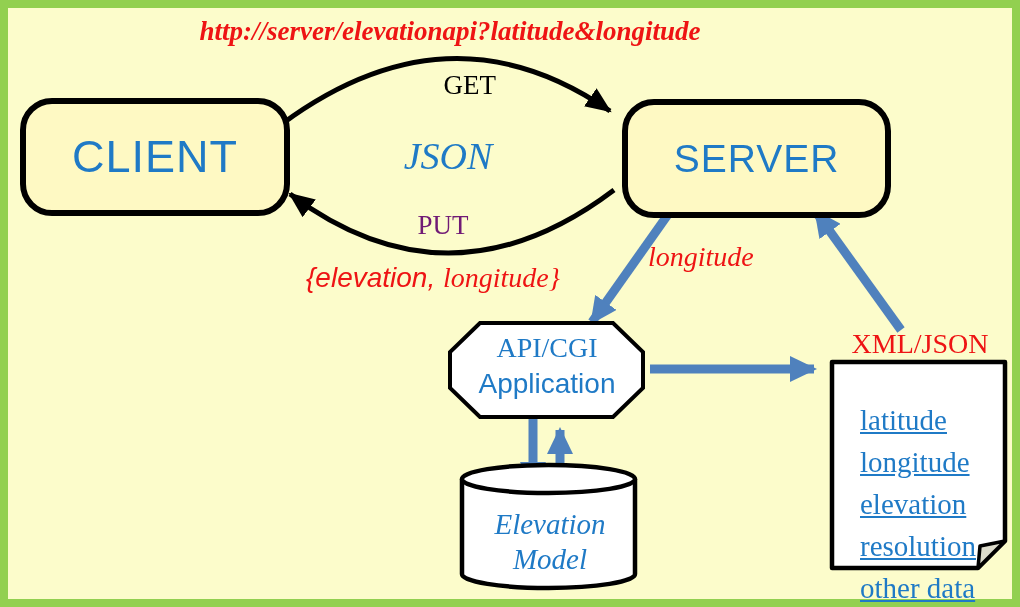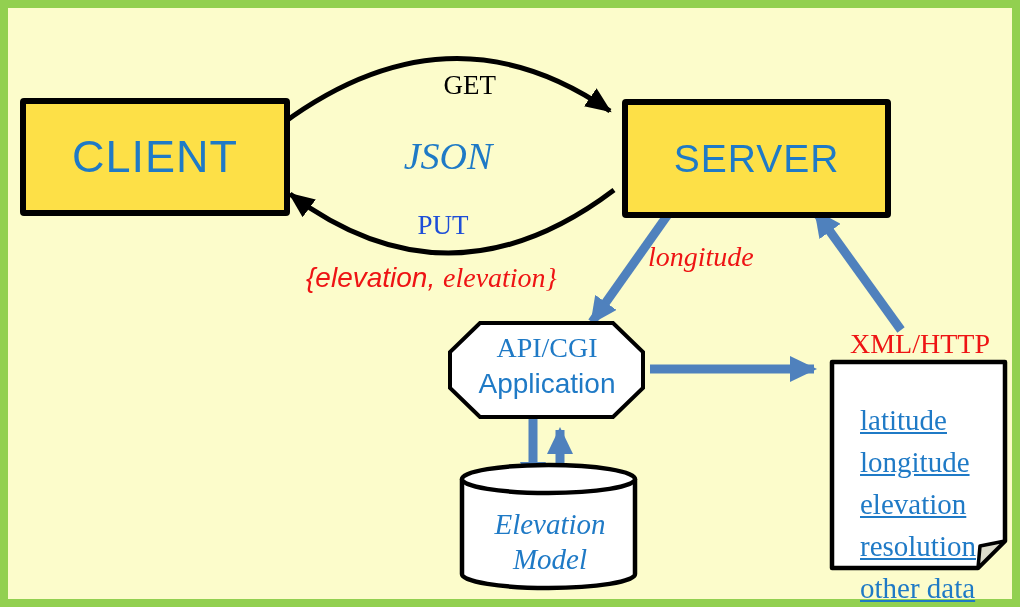--- a/index.html
+++ b/index.html
@@ -18,27 +18,27 @@
   .lbl{position:absolute;white-space:nowrap;}
   .serif{font-family:"Liberation Serif", serif;}
   .sans{font-family:"Liberation Sans", sans-serif;}
   .red{color:#ee1414;}
   .blue{color:#1f7ac6;}
   .ital{font-style:italic;}
 
   .url-label{left:170px;top:16px;width:560px;font-size:27px;font-weight:600;text-align:center;}
   .get-label{left:398px;top:70px;width:98px;font-size:27px;color:#000;text-align:right;}
   .http-label{left:392px;top:134px;width:112px;font-size:38px;text-align:center;}
-  .put-label{left:394px;top:210px;width:98px;font-size:27px;color:#1d4ed8;text-align:center;}
+  .put-label{left:394px;top:210px;width:98px;font-size:27px;color:#701a75;text-align:center;}
   .resp-label{left:306px;top:262px;font-size:28px;}
   .params-label{left:648px;top:238px;font-size:28px;line-height:38px;}
   .xmljson-label{left:842px;top:328px;width:156px;font-size:28px;text-align:center;}
 
   .node{
-    position:absolute;background:#fde047;border:6px solid #000;border-radius:4px;
+    position:absolute;background:#fef9c3;border:6px solid #000;border-radius:32px;
     display:flex;align-items:center;justify-content:center;
   }
   .client-node{left:20px;top:98px;width:258px;height:106px;}
   .client-node span{font-size:45px;letter-spacing:1px;color:#1f7ac6;}
   .server-node{left:622px;top:99px;width:257px;height:107px;}
   .server-node span{font-size:39px;letter-spacing:1px;color:#1f7ac6;}
 
   .api-text{left:451px;top:330px;width:192px;line-height:36px;font-size:28px;text-align:center;}
   .db-text{left:468px;top:507px;width:164px;line-height:35px;font-size:29px;text-align:center;}
   .doc-text{left:860px;top:399px;font-size:29px;line-height:42px;text-decoration:underline;}
@@ -70,52 +70,53 @@
 
     <polygon points="480,323 613,323 643,352 643,388 613,417 480,417 450,388 450,352" fill="#fff" stroke="#000" stroke-width="4"></polygon>
 
     <path d="M462,479 L462,574 A86.5,14 0 0 0 635,574 L635,479" fill="#fff" stroke="#000" stroke-width="4.5"></path>
     <ellipse cx="548.5" cy="479" rx="86.5" ry="14" fill="#fff" stroke="#000" stroke-width="4.5"></ellipse>
 
     <path d="M832,362 L1005,362 L1005,541 L978,568 L832,568 Z" fill="#fff" stroke="#000" stroke-width="4.5" stroke-linejoin="round"></path>
     <path d="M978,568 L980,546 L1005,541 Z" fill="#dddccc" stroke="#000" stroke-width="3.5" stroke-linejoin="round"></path>
   </svg>
 
+  <div class="lbl url-label serif ital red">http://server/elevationapi?latitude&amp;longitude</div>
 
   <div class="node client-node">
     <span>CLIENT</span>
   </div>
   <div class="node server-node">
     <span>SERVER</span>
   </div>
 
   <div class="lbl get-label serif">GET</div>
   <div class="lbl http-label serif ital blue">JSON</div>
   <div class="lbl put-label serif">PUT</div>
 
   <div class="lbl resp-label red ital">
     <span class="sans">{elevation,</span>
-    <span class="serif">elevation}</span>
+    <span class="serif">longitude}</span>
   </div>
 
   <div class="lbl params-label serif ital red">
     <div>longitude</div>
   </div>
 
   <div class="lbl api-text blue">
     <div class="serif">API/CGI</div>
     <div class="sans">Application</div>
   </div>
 
   <div class="lbl db-text serif ital blue">
     <div>Elevation</div>
     <div>Model</div>
   </div>
 
-  <div class="lbl xmljson-label serif red">XML/HTTP</div>
+  <div class="lbl xmljson-label serif red">XML/JSON</div>
 
   <div class="lbl doc-text serif blue">
     <div>latitude</div>
     <div>longitude</div>
     <div>elevation</div>
     <div>resolution</div>
     <div>other data</div>
   </div>
 </div>
 

